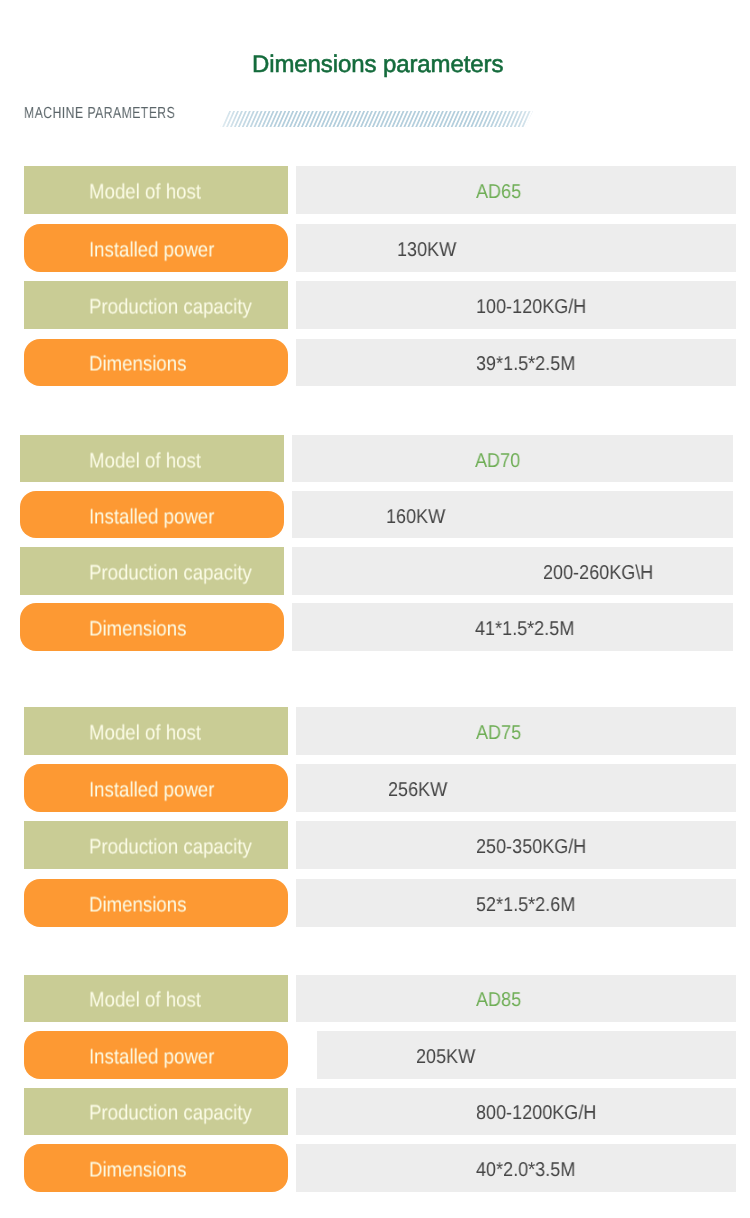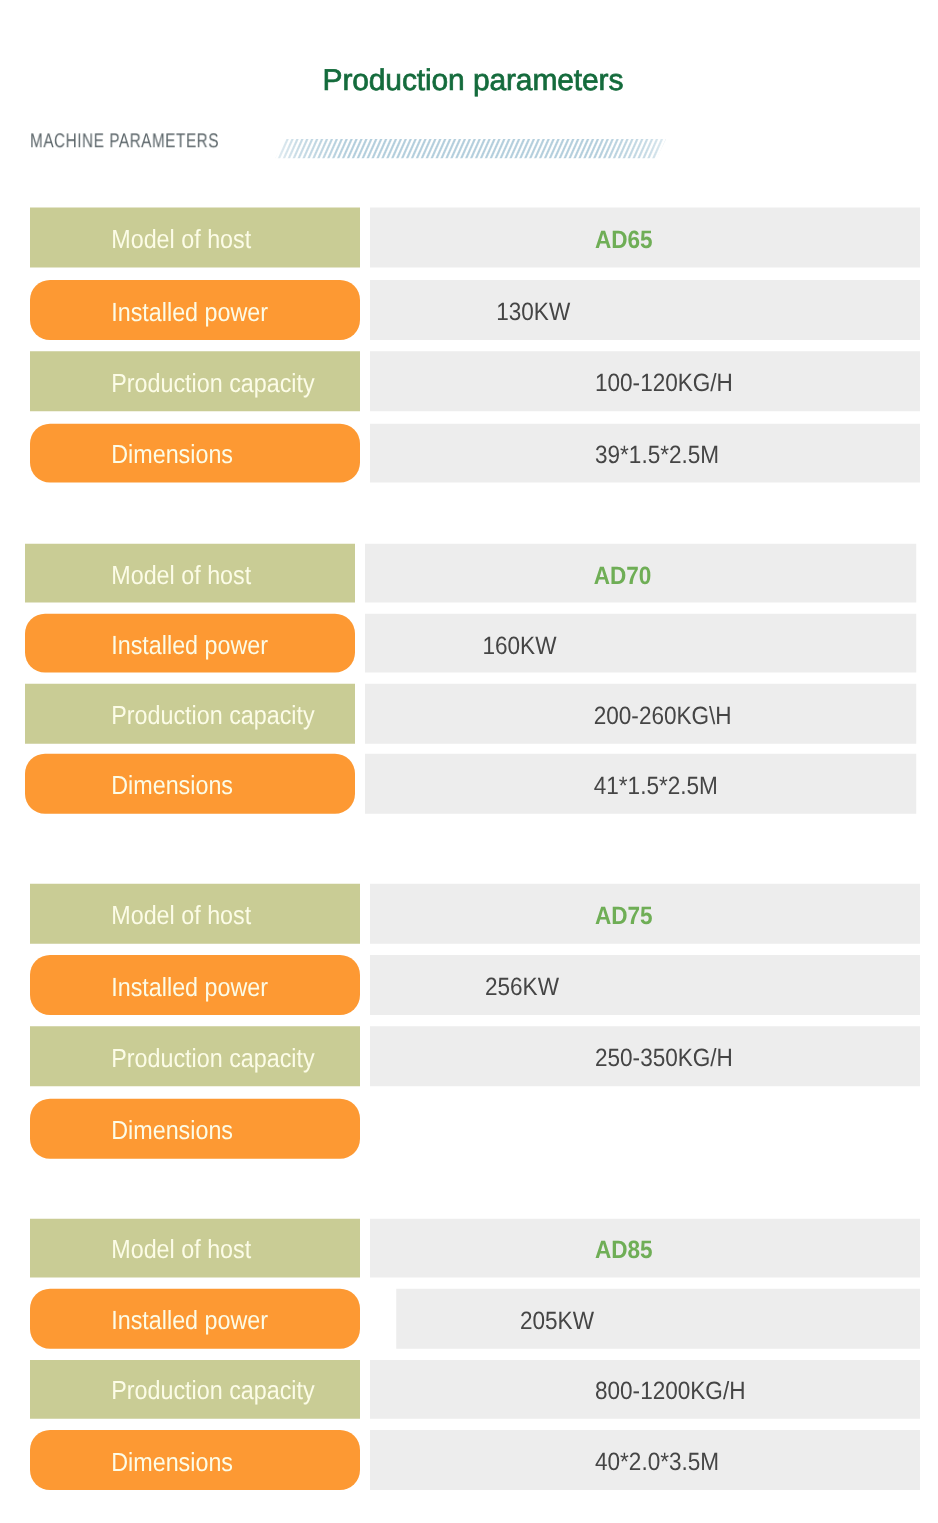--- a/index.html
+++ b/index.html
@@ -81,28 +81,28 @@
   .lbl.orange { background: #fd9933; border-radius: 16px; }
   .val {
     position: absolute; top: 0; left: 271.5px; right: 0;
     height: 100%;
     background: #ededed;
     display: flex; align-items: center; justify-content: flex-start;
     padding-left: 180px;
     color: #454545;
   }
   .val > span { font-size: 20px; line-height:24px; }
-  .val.model { color: #6fae56; font-weight: bold; }
+  .val.model { color: #6fae56; }
 </style>
 </head>
 <body>
 
   <div class="page">
 
-    <div class="title"><span>Production parameters</span></div>
+    <div class="title"><span>Dimensions parameters</span></div>
 
     <div class="subwrap">
       <div class="stripes">
         <i></i>
       </div>
       <div class="subtitle"><span>MACHINE PARAMETERS</span></div>
     </div>
 
     <div class="group" style="left:24px;top:166.4px;width:712px;height:220.0px;">
       <div class="row" style="top:0.0px;height:47.8px;">
@@ -152,21 +152,21 @@
           <span>Installed power</span>
         </div>
         <div class="val" style="left:272.0px;padding-left:94px;">
           <span>160KW</span>
         </div>
       </div>
       <div class="row" style="top:112.4px;height:47.3px;">
         <div class="lbl green" style="width:264px;padding-left:69.0px;">
           <span>Production capacity</span>
         </div>
-        <div class="val" style="left:272.0px;padding-left:183.2px;">
+        <div class="val" style="left:272.0px;padding-left:183.2px;justify-content:center;">
           <span>200-260KG\H</span>
         </div>
       </div>
       <div class="row" style="top:168.6px;height:47.3px;">
         <div class="lbl orange" style="width:264px;padding-left:69.0px;">
           <span>Dimensions</span>
         </div>
         <div class="val" style="left:272.0px;padding-left:183.2px;">
           <span>41*1.5*2.5M</span>
         </div>
@@ -194,20 +194,23 @@
           <span>Production capacity</span>
         </div>
         <div class="val" style="left:271.5px;padding-left:180.1px;">
           <span>250-350KG/H</span>
         </div>
       </div>
       <div class="row" style="top:171.9px;height:48.0px;">
         <div class="lbl orange" style="width:264px;padding-left:65.2px;">
           <span>Dimensions</span>
         </div>
+        <div class="val" style="left:271.5px;padding-left:180.1px;">
+          <span>52*1.5*2.6M</span>
+        </div>
       </div>
     </div>
     <div class="group" style="left:24px;top:974.5px;width:712px;height:217.3px;">
       <div class="row" style="top:0.0px;height:47.5px;">
         <div class="lbl green" style="width:264px;padding-left:65.2px;">
           <span>Model of host</span>
         </div>
         <div class="val model" style="left:271.5px;padding-left:180.1px;">
           <span>AD85</span>
         </div>

